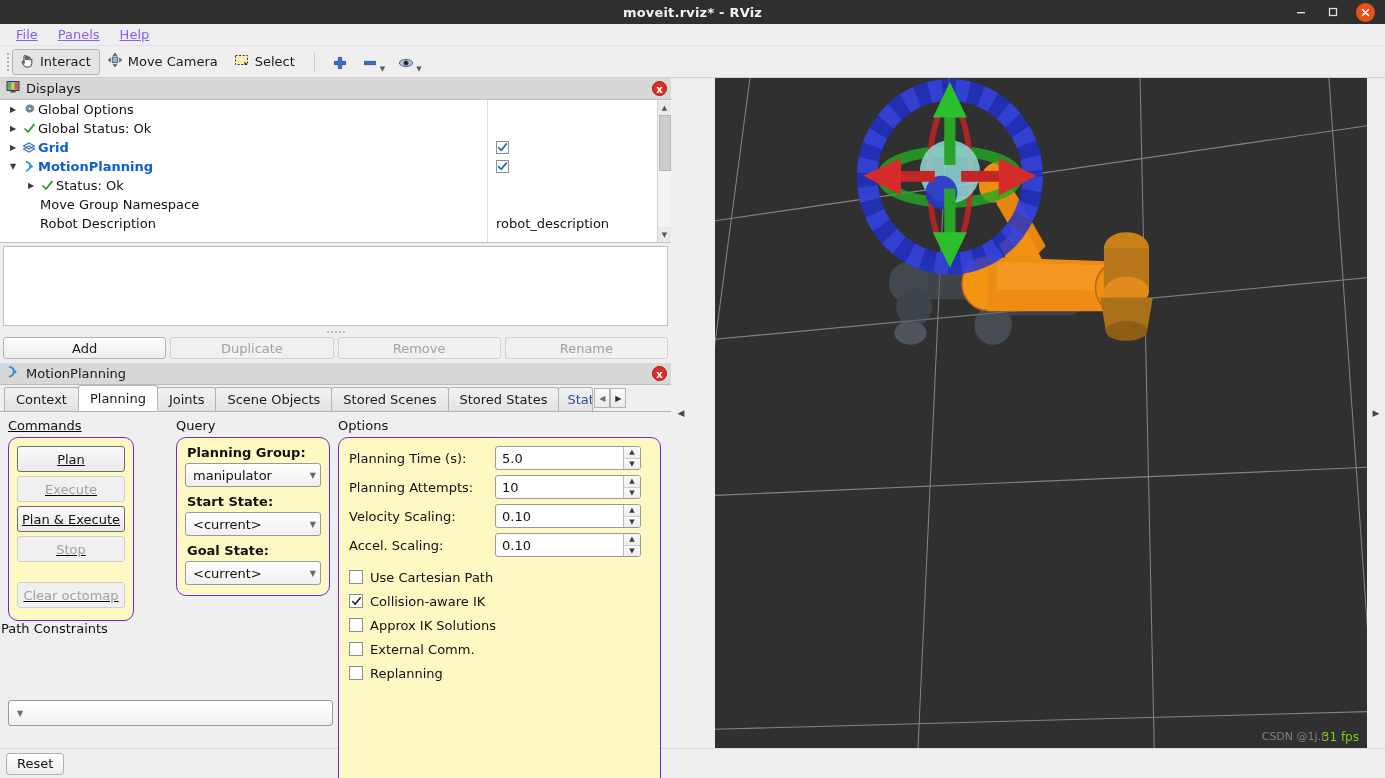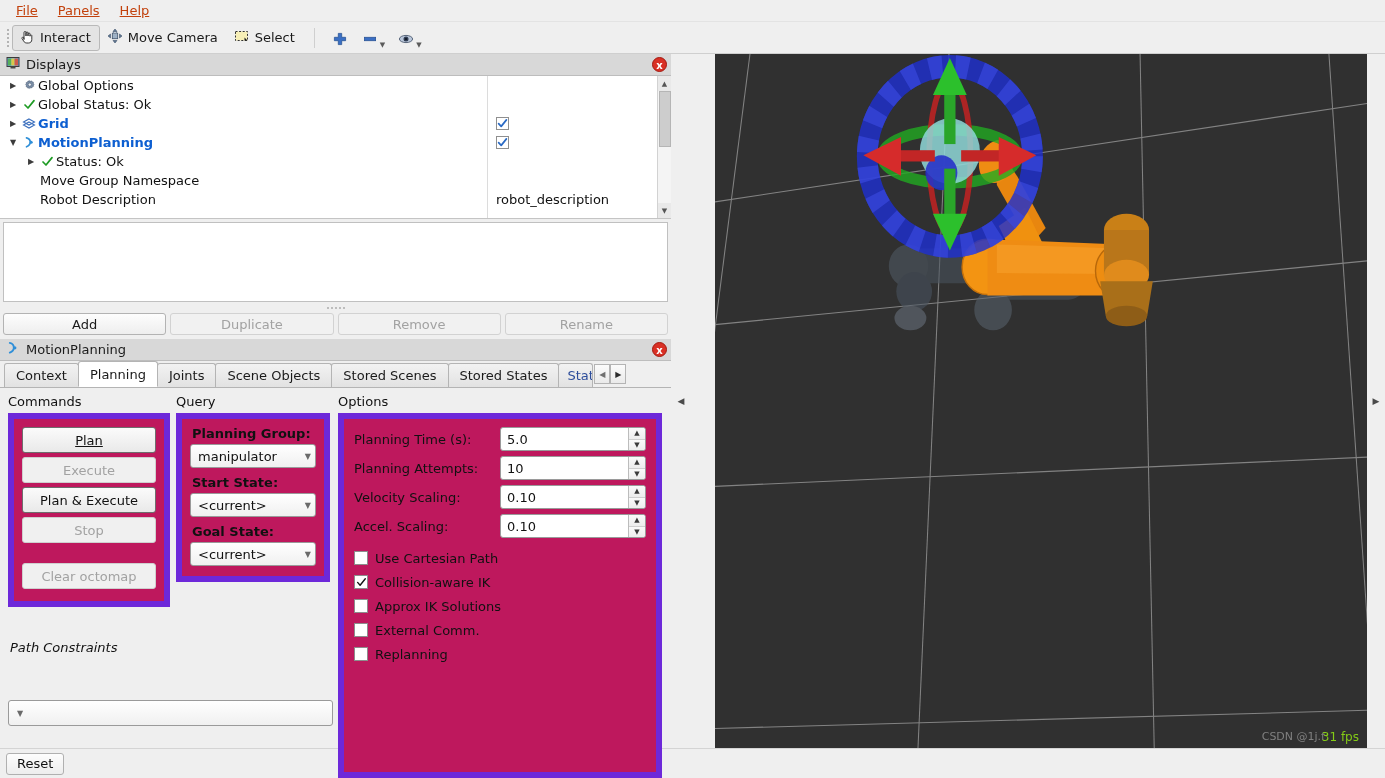--- a/index.html
+++ b/index.html
@@ -22,21 +22,21 @@
     font-size: 13px; font-weight: bold; color: #f2f2f2; letter-spacing: .2px;
   }
   .win-btns { margin-left: auto; display: flex; align-items: center; gap: 14px; padding-right: 10px; z-index: 2; }
   .win-btn { width: 18px; height: 18px; display: flex; align-items: center; justify-content: center; color: #dcdcdc; }
   .win-btn svg { display: block; }
   .win-close { width: 19px; height: 19px; border-radius: 50%; background: #e8501e; color: #fff; }
 
   
   .menubar { height: 22px; background: #efefef; display: flex; align-items: center; padding-left: 8px; gap: 4px; flex: 0 0 22px;
              border-bottom: 1px solid #e3e3e3; }
-  .menu-item { padding: 13px 8px; font-size: 13px; color: #c2410c; }
+  .menu-item { padding: 13px 8px; font-size: 13px; color: #8b5cf6; }
   .menu-item u { text-decoration: underline; }
 
   
   .toolbar { height: 32px; background: #efefef; display: flex; align-items: center; padding-left: 4px; flex: 0 0 32px;
              border-bottom: 1px solid #cfcfcf; }
   .tb-grip { width: 8px; height: 22px; display: flex; flex-direction: column; justify-content: center; align-items: center; gap: 2px; }
   .tb-grip i { width: 2px; height: 2px; background: #b4b4b4; display: block; }
   .tb-btn { display: flex; align-items: center; gap: 4px; height: 26px; padding: 0 8px 0 5px; font-size: 13px; color: #1a1a1a;
             border: 1px solid transparent; border-radius: 3px; }
   .tb-btn.active { background: #e4e4e4; border: 1px solid #b9b9b9; }
@@ -95,25 +95,25 @@
          border: 1px solid #b4b4b4; border-bottom: none; background: linear-gradient(#f2f2f2, #e2e2e2);
          border-radius: 3px 3px 0 0; margin-right: -1px; }
   .tab.active { background: #ffffff; height: 26px; border-bottom: 1px solid #fff; position: relative; z-index: 2; }
   .tab.clipped { overflow: hidden; max-width: 35px; padding: 0 4px 0 8px; color: #2d4d9b; }
   .tab-scroll { display: flex; margin-left: 2px; align-self: center; }
   .tsbtn { width: 16px; height: 20px; border: 1px solid #b4b4b4; background: linear-gradient(#fbfbfb,#eaeaea);
            display: flex; align-items: center; justify-content: center; font-size: 8px; color: #707070; }
   .tsbtn.enabled { color: #2b2b2b; }
 
   .tab-body { flex: 1 1 auto; background: #efefef; display: flex; min-height: 0; position: relative; }
-  .col-commands { width: 170px; flex: 0 0 170px; padding: 6px 0 0 8px; }
+  .col-commands { width: 134px; flex: 0 0 170px; padding: 6px 0 0 8px; text-decoration: underline; }
   .col-query { width: 160px; flex: 0 0 160px; padding: 6px 0 0 6px; }
   .col-options { flex: 1 1 auto; padding: 6px 10px 0 8px; }
   .col-head { font-size: 13px; color: #111; margin-bottom: 4px; }
-  .group-box { border: 6px solid #6d28d9; border-radius: 0; padding: 8px; background: #be185d; }
+  .group-box { border: 1px solid #6d28d9; border-radius: 10px; padding: 8px; background: #fef9c3; }
 
   .cmd-btn { width: 100%; height: 26px; margin-bottom: 4px; font-size: 13px; border: 1px solid #8d8d8d;
              border-radius: 3px; background: linear-gradient(#fbfbfb, #e9e9e9); color: #111;
              display: flex; align-items: center; justify-content: center; }
   .cmd-btn.strong { border-color: #6e6e6e; }
   .cmd-btn.disabled { color: #a2a2a2; border-color: #cfcfcf; background: #f0f0f0; }
   .cmd-btn.gap { margin-top: 20px; }
   .cmd-btn u { text-decoration: underline; }
 
   .q-label { font-size: 13px; color: #111; margin: 0 0 3px 2px; font-weight: bold; }
@@ -129,21 +129,21 @@
   .spin .sval { flex: 1 1 auto; display: flex; align-items: center; padding-left: 6px; font-size: 13px; color: #111; }
   .spin .sbtns { width: 17px; flex: 0 0 17px; display: flex; flex-direction: column; border-left: 1px solid #bcbcbc; }
   .spin .sb { flex: 1 1 0; display: flex; align-items: center; justify-content: center; font-size: 7px;
               color: #3a3a3a; background: linear-gradient(#fafafa,#ededed); }
   .spin .sb + .sb { border-top: 1px solid #cfcfcf; }
 
   .chk-row { display: flex; align-items: center; gap: 7px; height: 24px; font-size: 13px; color: #111; }
   .chk { width: 14px; height: 14px; border: 1px solid #8d8d8d; background: #fff; display: flex;
          align-items: center; justify-content: center; }
 
-  .pc-wrap { margin-top: 33px; padding-left: 10px; padding-right: 8px; font-style: italic; }
+  .pc-wrap { margin-top: 0; padding-left: 1px; padding-right: 8px; }
   .pc-label { font-size: 13px; color: #111; margin-bottom: 4px; }
   .pc-combo { height: 26px; border: 1px solid #9a9a9a; border-radius: 3px; background: linear-gradient(#ffffff,#f0f0f0);
               display: flex; align-items: center; padding: 0 6px 0 8px; font-size: 13px; color: #111; }
   .pc-combo .cval { flex: 1 1 auto; }
 
   
   .viewport { flex: 1 1 auto; position: relative; background: #303030; overflow: hidden; margin-left: 24px; }
   .viewport svg { display: block; width: 100%; height: 100%; }
   .fps { position: absolute; right: 8px; bottom: 4px; color: #84cc16; font-size: 12px; }
   .watermark { position: absolute; right: 42px; bottom: 5px; color: #9a9a9a; font-size: 11px; opacity: .75; }
@@ -155,20 +155,40 @@
                background: linear-gradient(#fdfdfd,#ededed); color: #111; display: flex; align-items: center; }
   .dots-h { width: 30px; height: 5px; display: flex; align-items: center; justify-content: center; gap: 2px; }
   .dots-h i { width: 2px; height: 2px; background: #bdbdbd; display: block; }
   .h-splitter { height: 6px; flex: 0 0 6px; background: #efefef; display: flex; align-items: center; justify-content: center; }
 </style>
 </head>
 <body>
 
 <div class="app">
 
+  <div class="titlebar">
+    <div class="titlebar-text">moveit.rviz* - RViz</div>
+    <div class="win-btns">
+      <div class="win-btn">
+        <svg width="12" height="12" viewBox="0 0 12 12">
+            <rect x="2" y="6" width="8" height="1.4" fill="#dcdcdc"></rect>
+          </svg>
+      </div>
+      <div class="win-btn">
+        <svg width="12" height="12" viewBox="0 0 12 12">
+            <rect x="2.5" y="2.5" width="7" height="7" fill="none" stroke="#dcdcdc" stroke-width="1.3"></rect>
+          </svg>
+      </div>
+      <div class="win-btn win-close">
+        <svg width="11" height="11" viewBox="0 0 11 11">
+            <path d="M2.6 2.6 L8.4 8.4 M8.4 2.6 L2.6 8.4" stroke="#fff" stroke-width="1.5" stroke-linecap="round"></path>
+          </svg>
+      </div>
+    </div>
+  </div>
 
   <div class="menubar">
     <div class="menu-item"><u>File</u></div>
     <div class="menu-item"><u>Panels</u></div>
     <div class="menu-item"><u>Help</u></div>
   </div>
 
   <div class="toolbar">
     <div class="tb-grip">
         <i></i>

